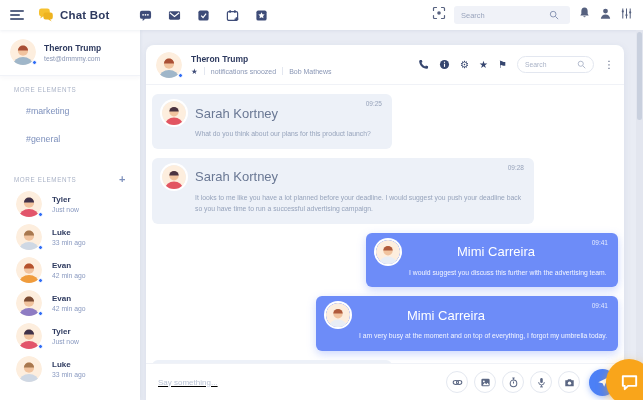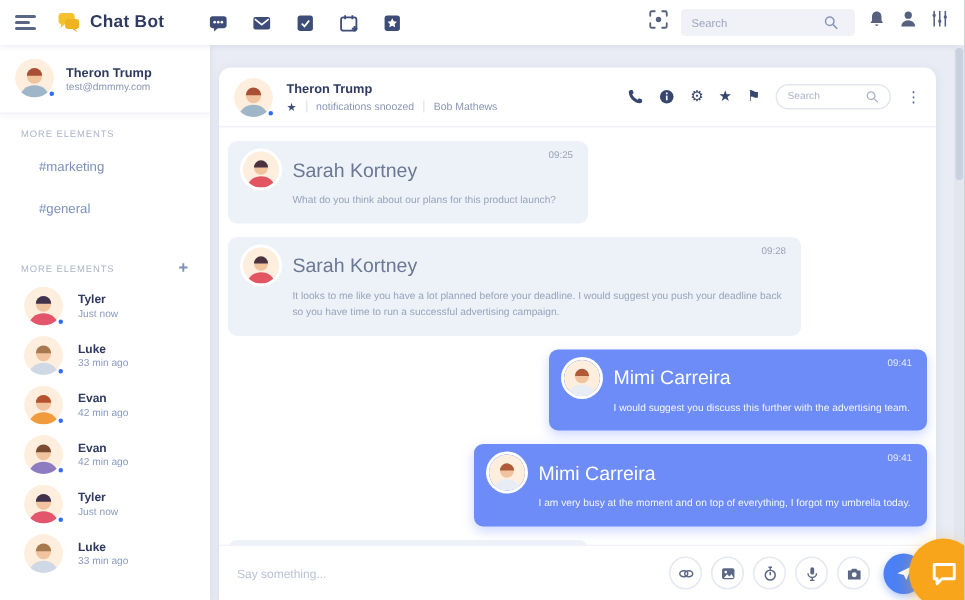--- a/index.html
+++ b/index.html
@@ -68,35 +68,35 @@
   .kebab { font-size:10px; color:#56617f; cursor:pointer; }
 
   
   .messages { position:absolute; top:41px; bottom:37px; left:0; right:0; overflow:hidden;
               display:flex; flex-direction:column; gap:9px; padding:8px 6px 0 6px; }
   .msg { position:relative; border-radius:6px; padding:7px 10px 9px; background:#edf1f8; width:fit-content; }
   .msg.left  { align-self:flex-start; }
   .msg.right { align-self:flex-end; background:#6d8cf8; box-shadow:0 3px 8px rgba(109,140,248,.35); }
   .msg-head { display:flex; align-items:center; gap:9px; margin-bottom:3px; }
   .msg-author { font-size:13px; font-weight:normal; color:#6a7894; }
-  .msg.right .msg-author { color:#ffffff; }
+  .msg.right .msg-author { color:#ffffff;margin-left:48px; }
   .msg-time { position:absolute; top:6px; right:10px; font-size:6.5px; color:#97a3ba; }
   .msg.right .msg-time { color:#e3eaff; }
   .msg-text { margin-left:33px; font-size:6.8px; line-height:1.7; color:#97a4bc; max-width:320px; }
   .msg.right .msg-text { color:#f2f5ff; }
   .m1 { min-width:240px; }
   .m2 { width:382px; }
   .m2 .msg-text { max-width:330px; }
   .m3 { min-width:252px; }
   .m4 { width:302px; }
   .m5 { width:240px; height:60px; }
 
   
   .composer { position:absolute; left:0; right:0; bottom:8px; height:37px; border-top:1px solid #f0f2f7;
-              display:flex; align-items:center; padding:0 8px 0 12px; background:#fff; border-radius:0 0 8px 8px; }
+              display:flex; align-items:center; padding:0 8px 0 12px; background:#fff; border-radius:0 0 8px 8px;text-decoration:underline; }
   .composer input { border:0; outline:none; flex:1; font-size:8px; color:#5a6685; font-family:inherit; }
   .composer input::placeholder { color:#b9c2d4; }
   .comp-icons { display:flex; align-items:center; gap:6px; }
   .cbtn { width:22px; height:22px; border:1px solid #e4e8f0; border-radius:50%; background:#fff;
           display:flex; align-items:center; justify-content:center; color:#5b6783; cursor:pointer; }
   .send-btn { width:27px; height:27px; border-radius:50%; background:#4c80f6; border:0;
               display:flex; align-items:center; justify-content:center; cursor:pointer; margin-left:3px;
               box-shadow:0 2px 6px rgba(76,128,246,.45); }
 
   

